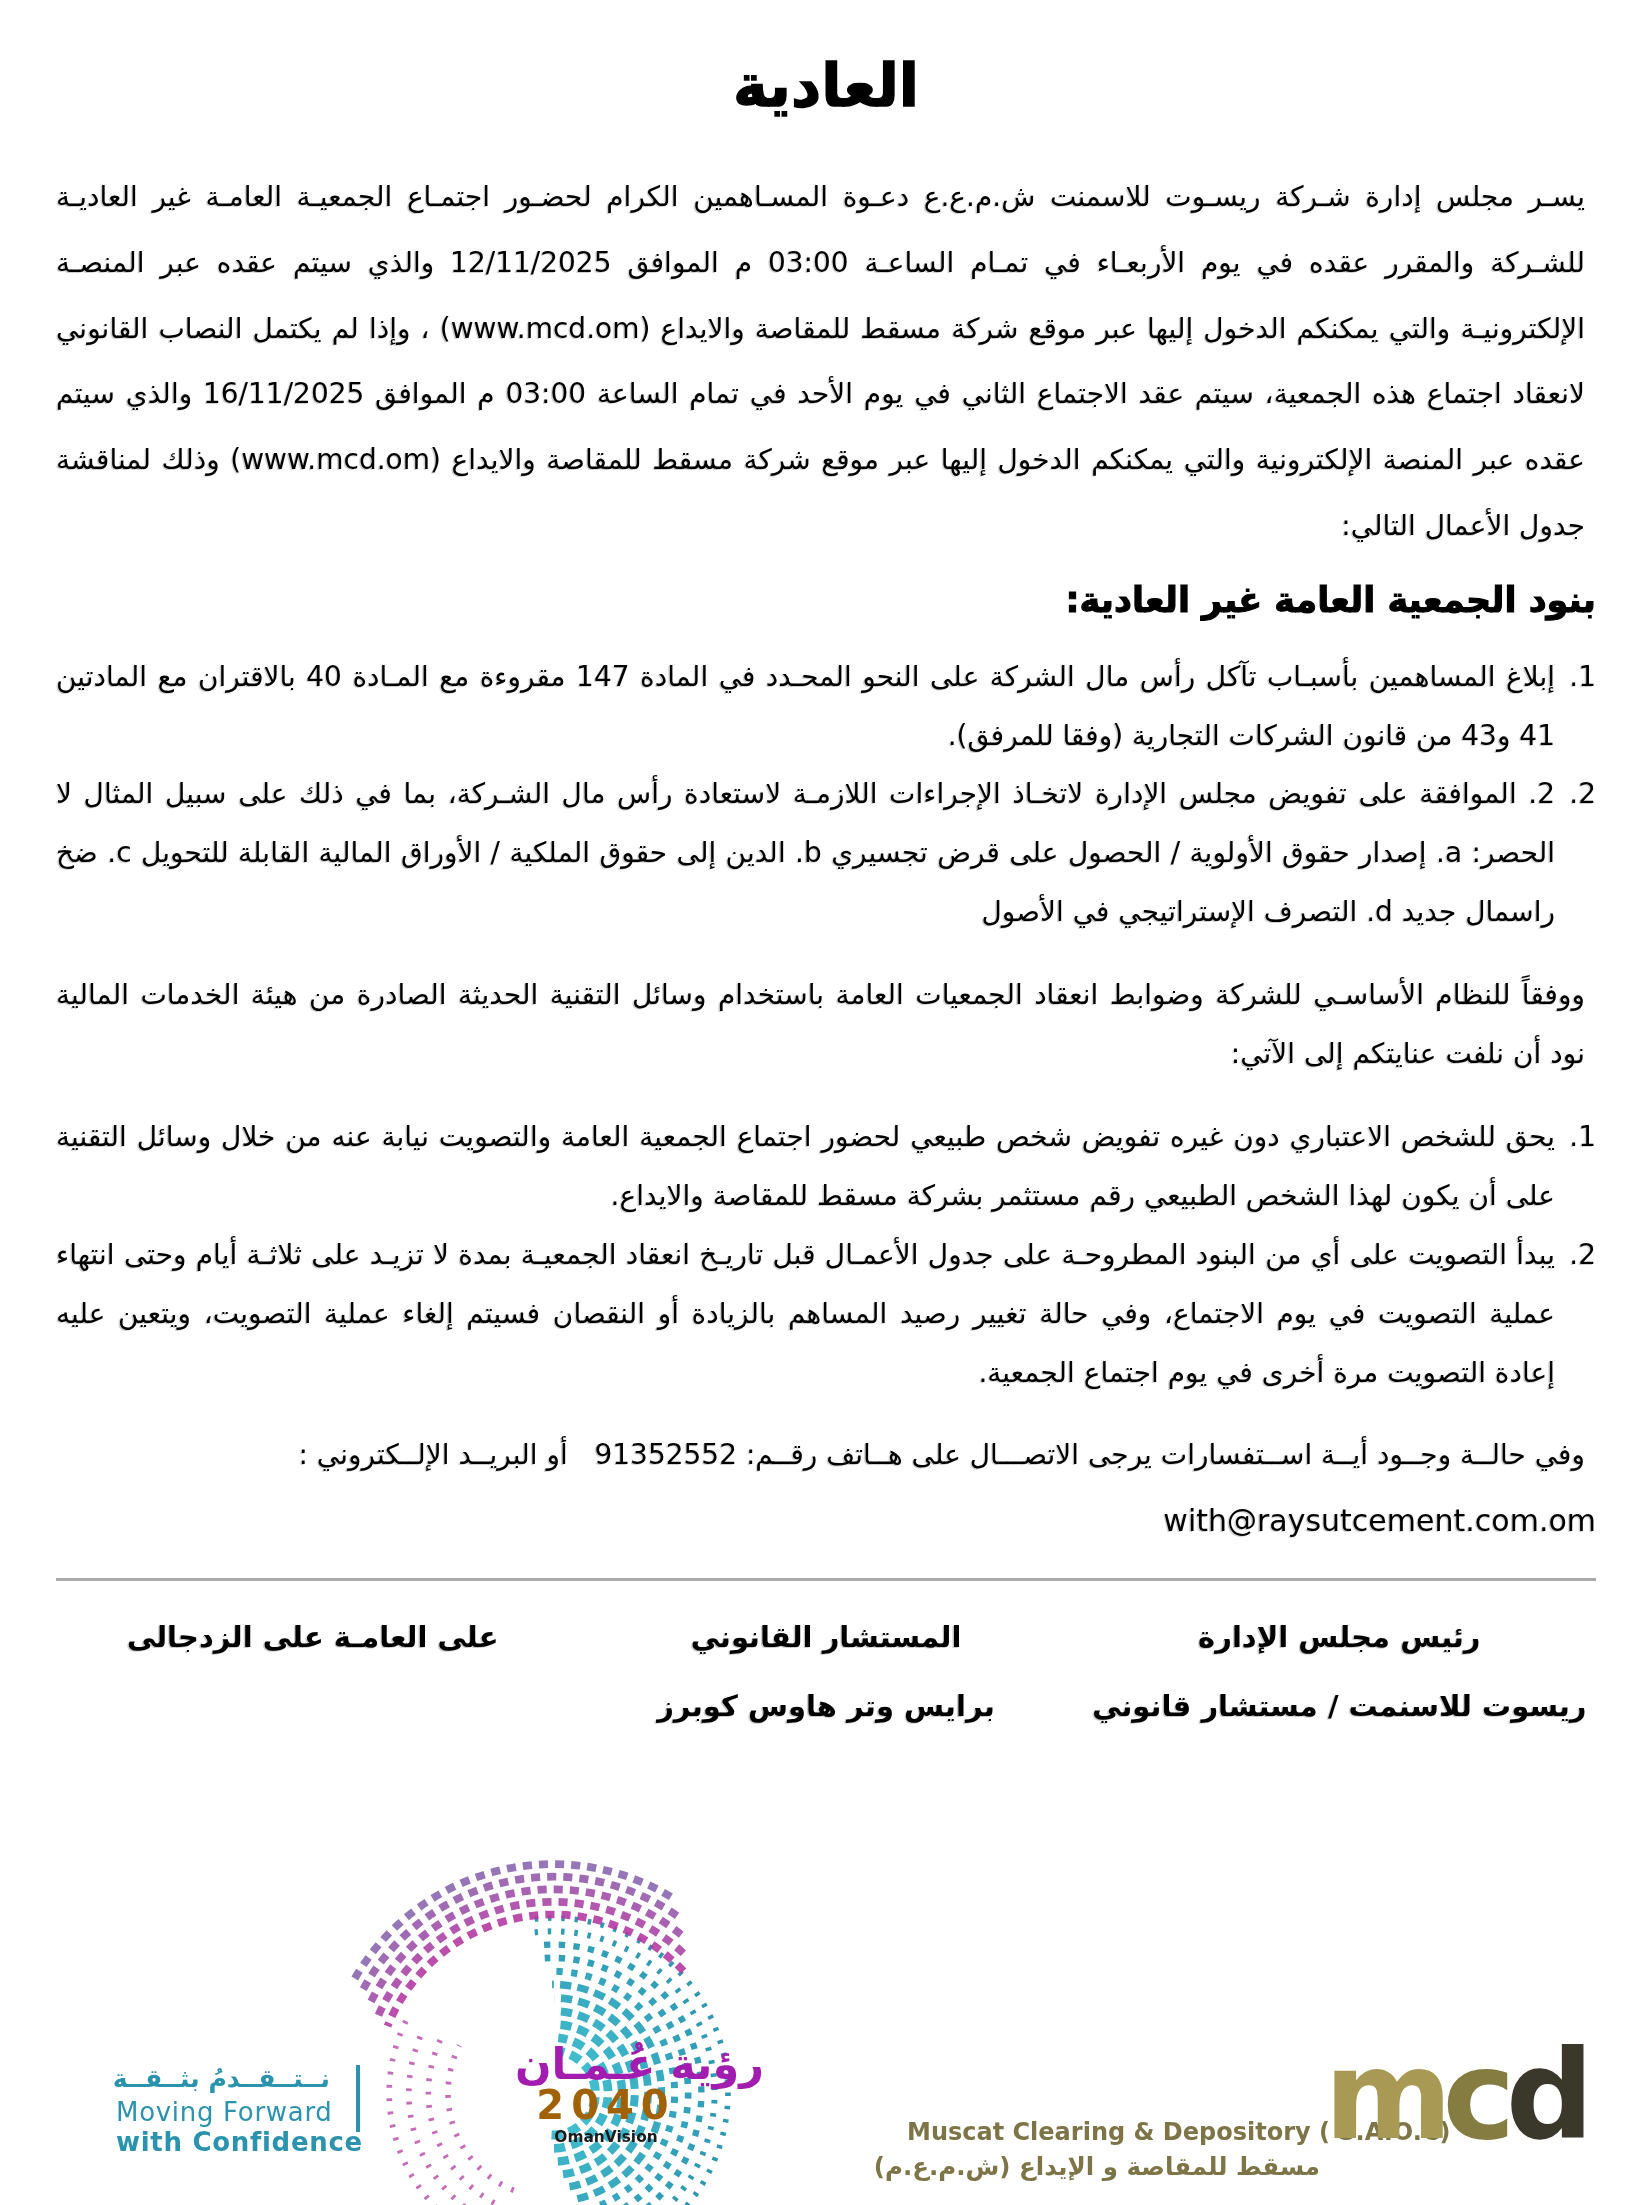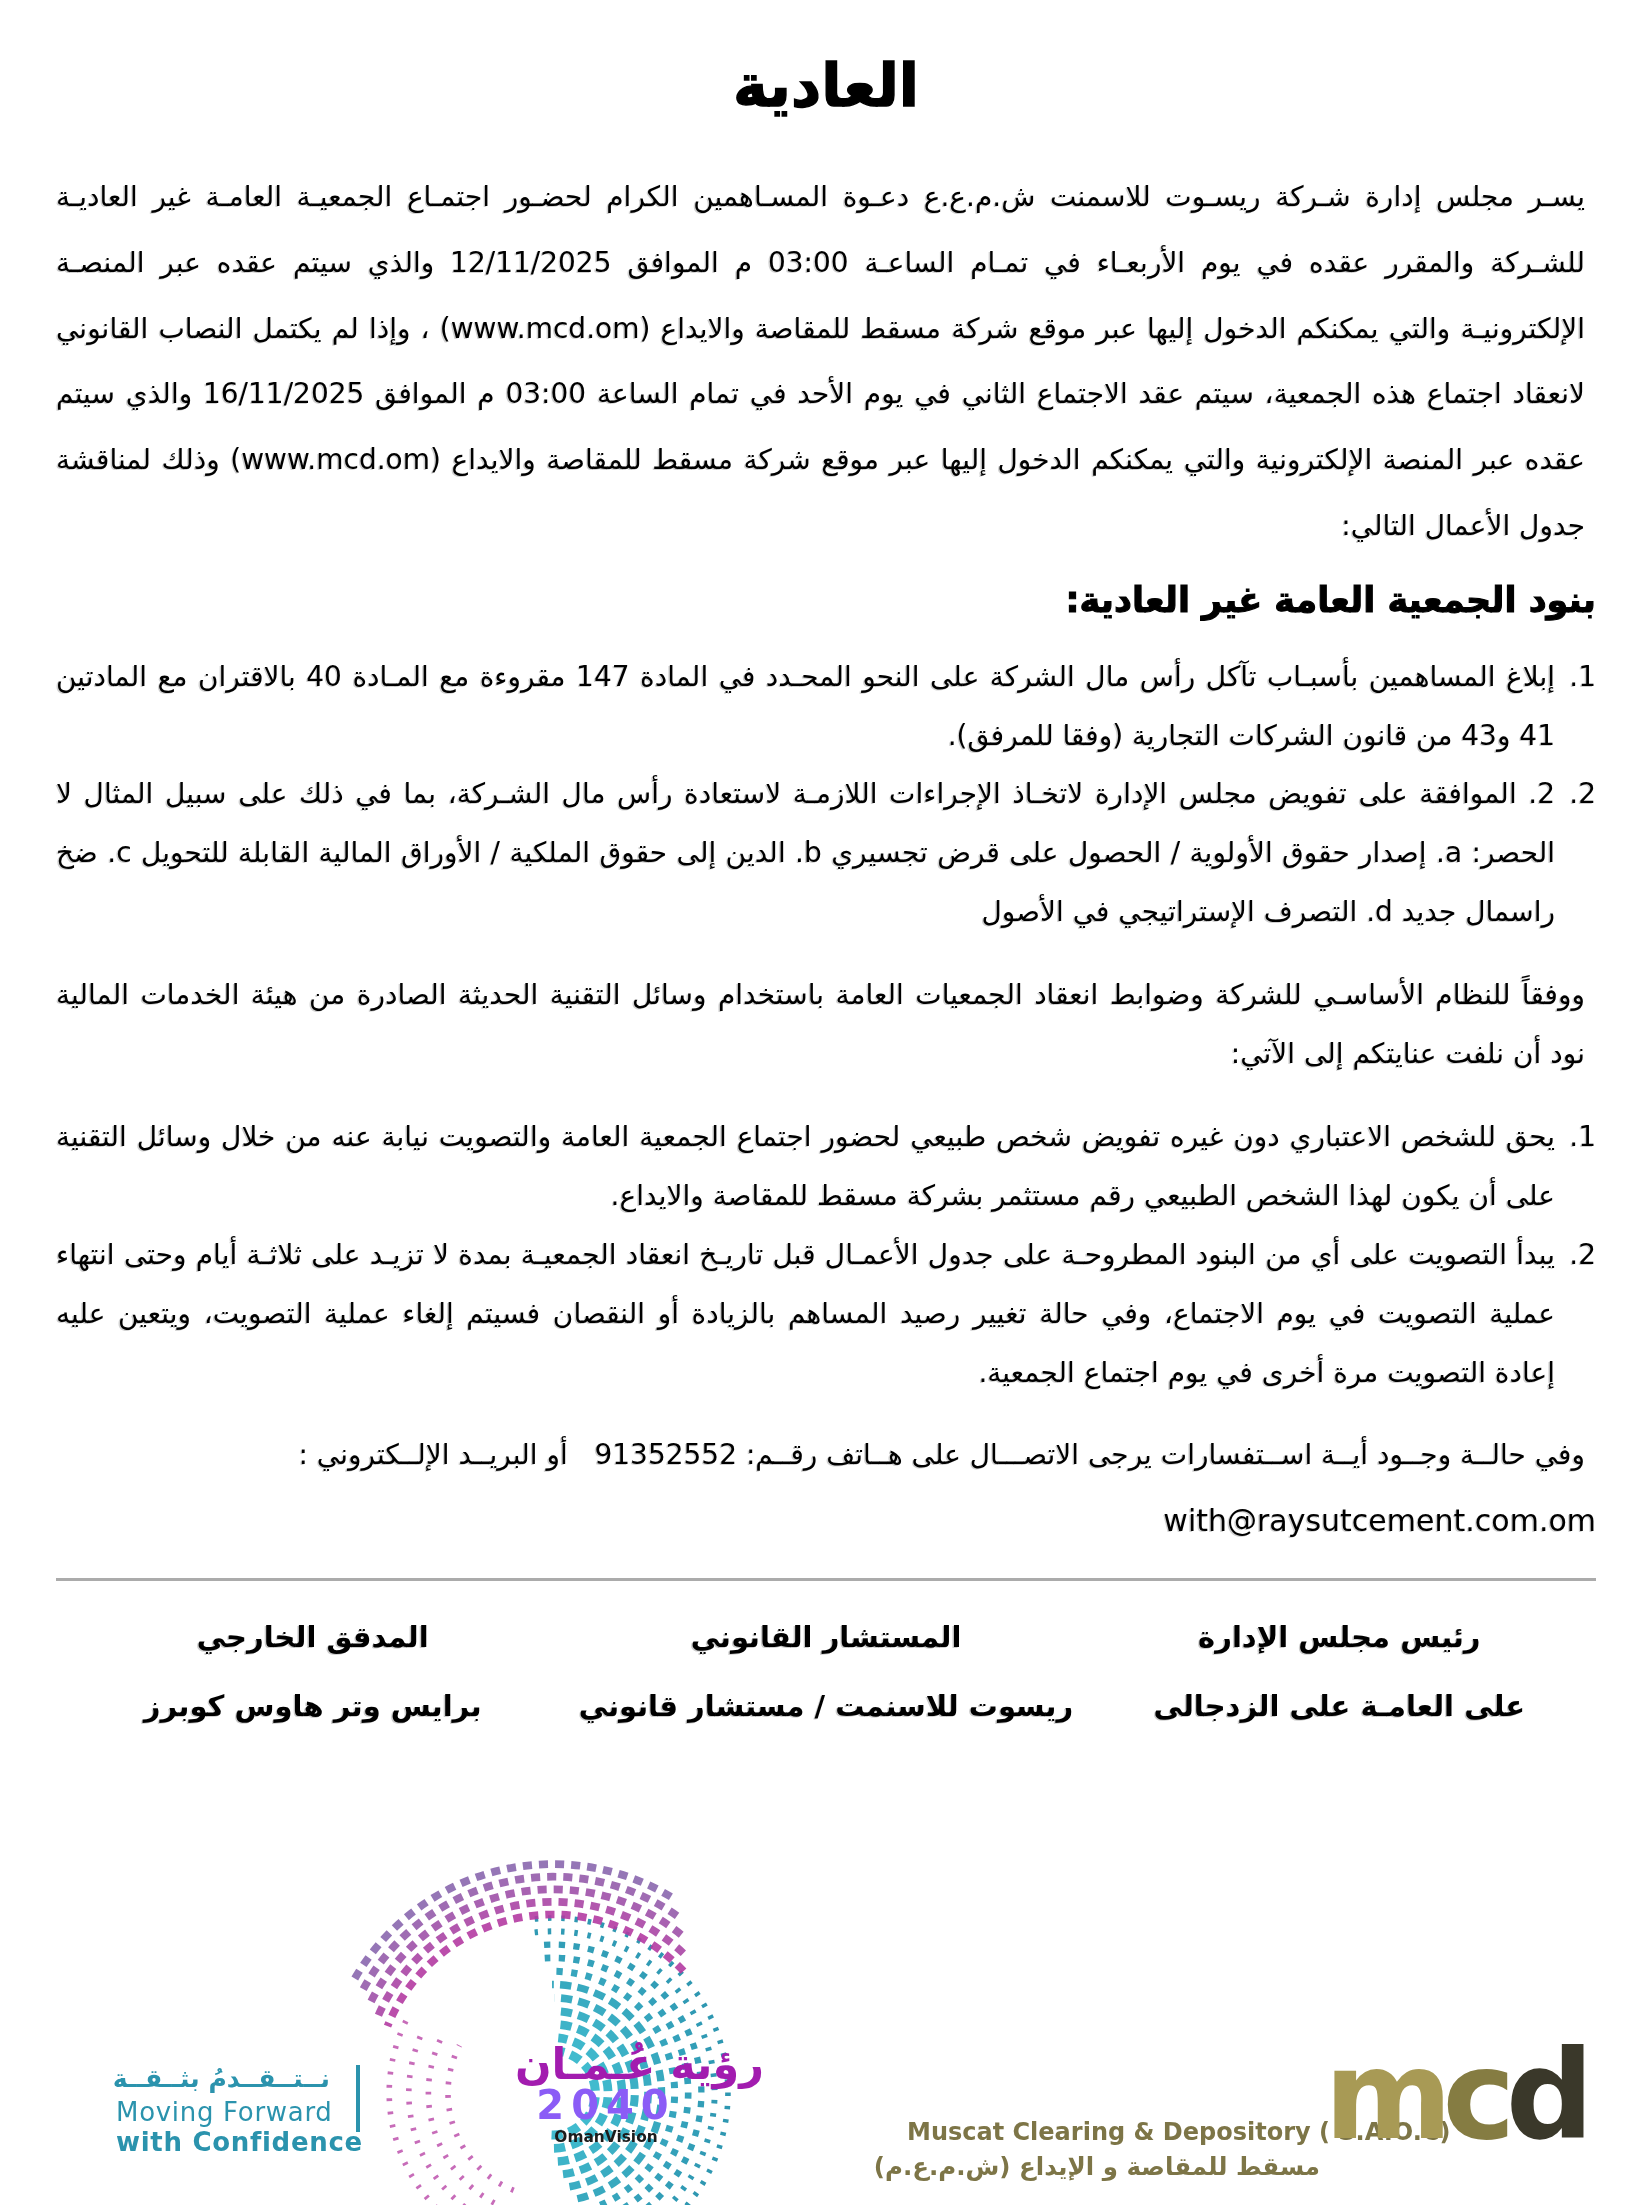--- a/index.html
+++ b/index.html
@@ -79,21 +79,21 @@
     position:absolute;left:116px;top:2064px;width:214px;
     color:#2b93ad;text-align:center;direction:rtl;
   }
   .mf-ar{display:block;font-size:25px;font-weight:bold;letter-spacing:1.4px;white-space:nowrap;}
   .mf-en1{display:block;direction:ltr;font-size:26px;font-weight:normal;letter-spacing:0.7px;margin-top:4.2px;white-space:nowrap;}
   .mf-en2{display:block;direction:ltr;font-size:26px;font-weight:bold;letter-spacing:0.7px;white-space:nowrap;}
   .mf-bar{position:absolute;left:356px;top:2065px;width:3.5px;height:67px;background:#2b93ad;}
 
   .vision{position:absolute;left:515px;top:2039px;width:249px;direction:rtl;z-index:3;}
   .v-ar{display:block;text-align:left;font-size:43px;font-weight:bold;white-space:nowrap;letter-spacing:0.7px;color:#a21caf;}
-  .v-year{display:block;direction:ltr;text-align:center;font-size:40px;font-weight:bold;letter-spacing:7px;margin:-7px 67px 0 0;color:#8b5cf6;}
+  .v-year{display:block;direction:ltr;text-align:center;font-size:40px;font-weight:bold;letter-spacing:7px;margin:-7px 67px 0 0;color:#a16207;}
   .v-cap{display:block;direction:ltr;text-align:center;font-size:15.4px;font-weight:bold;margin:0 67px 0 0;color:#1b1b1b;}
 
   .swirl{position:absolute;left:238px;top:1820px;z-index:1;}
 
   .mcd{position:absolute;left:907px;top:2048px;width:630px;display:flex;direction:ltr;align-items:flex-start;z-index:2;}
   .mcd-texts{width:413px;text-align:right;padding-top:70px;color:#7d7547;}
   .mcd-en{display:block;font-size:24px;font-weight:bold;white-space:nowrap;}
   .mcd-ar{display:block;direction:rtl;font-size:24.5px;font-weight:bold;margin-top:5.6px;white-space:nowrap;}
   .mcd-letters{font-size:123px;font-weight:bold;line-height:0.78;letter-spacing:-9.8px;margin-left:4.2px;white-space:nowrap;}
   .mcd-m{color:#a89a55;}
@@ -139,21 +139,20 @@
     </div>
 
     <p class="para contact">وفي حالــة وجــود أيــة اســتفسارات يرجى الاتصـــال على هــاتف رقــم: 91352552&nbsp;&nbsp;&nbsp;أو البريــد الإلــكتروني :</p>
     <div class="email-line">with@raysutcement.com.om</div>
 
     <hr class="divider">
 
     <div class="sigs">
       <div>رئيس مجلس الإدارة</div>
       <div>المستشار القانوني</div>
-      <div>المدقق الخارجي</div>
       <div>على العامـة على الزدجالى</div>
       <div>ريسوت للاسنمت / مستشار قانوني</div>
       <div>برايس وتر هاوس كوبرز</div>
     </div>
   </div>
 
   <svg class="swirl" id="swirl" width="560" height="385" viewBox="0 0 800 550">
       <g transform="rotate(-8 450 390)">
         <path d="M 439.6 449.1 A 60 60 0 0 0 465.5 332.0" fill="none" stroke="rgb(55,183,203)" stroke-width="13" stroke-dasharray="16 9" opacity="0.95"></path>
         <path d="M 440.4 468.4 A 79 79 0 0 0 468.4 313.2" fill="none" stroke="rgb(53,179,200)" stroke-width="12.5" stroke-dasharray="16 9" opacity="0.95"></path>

